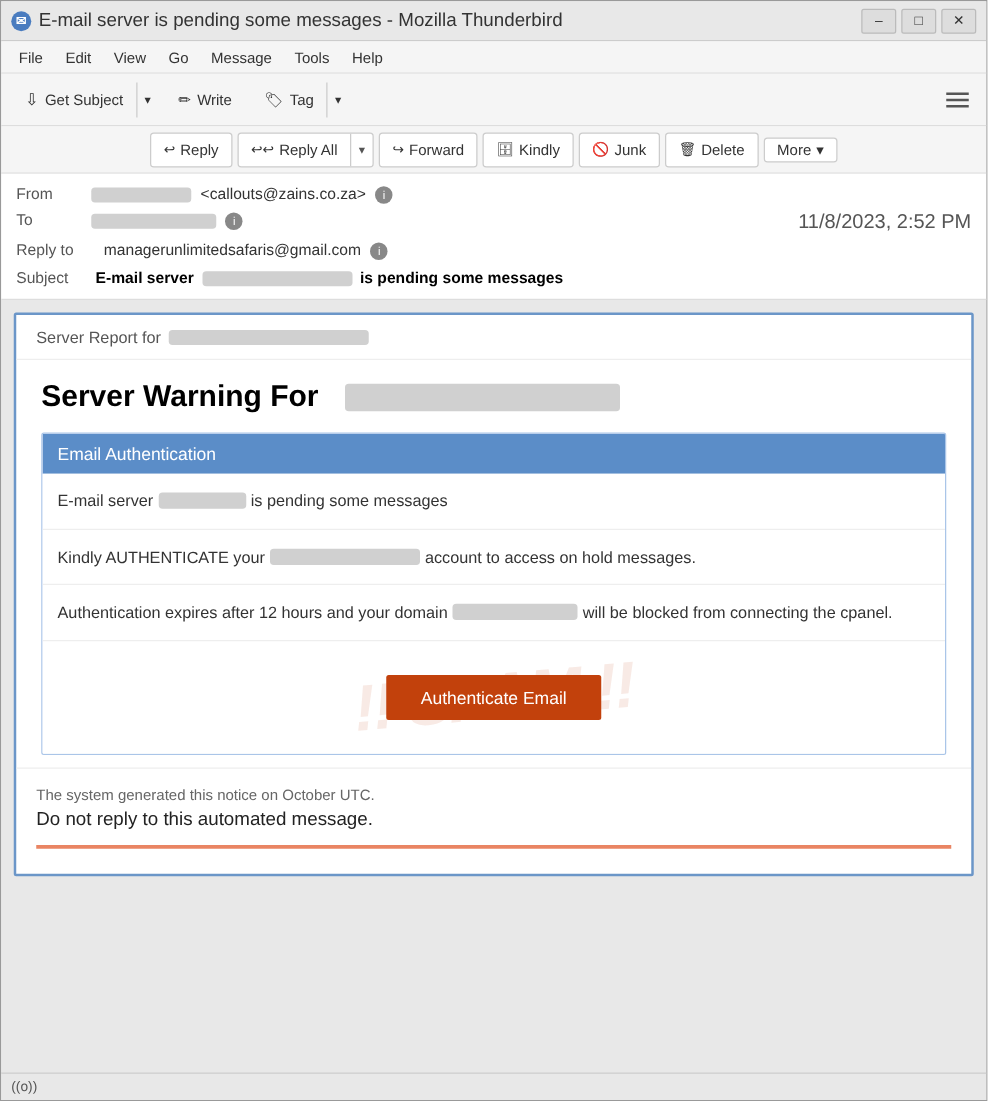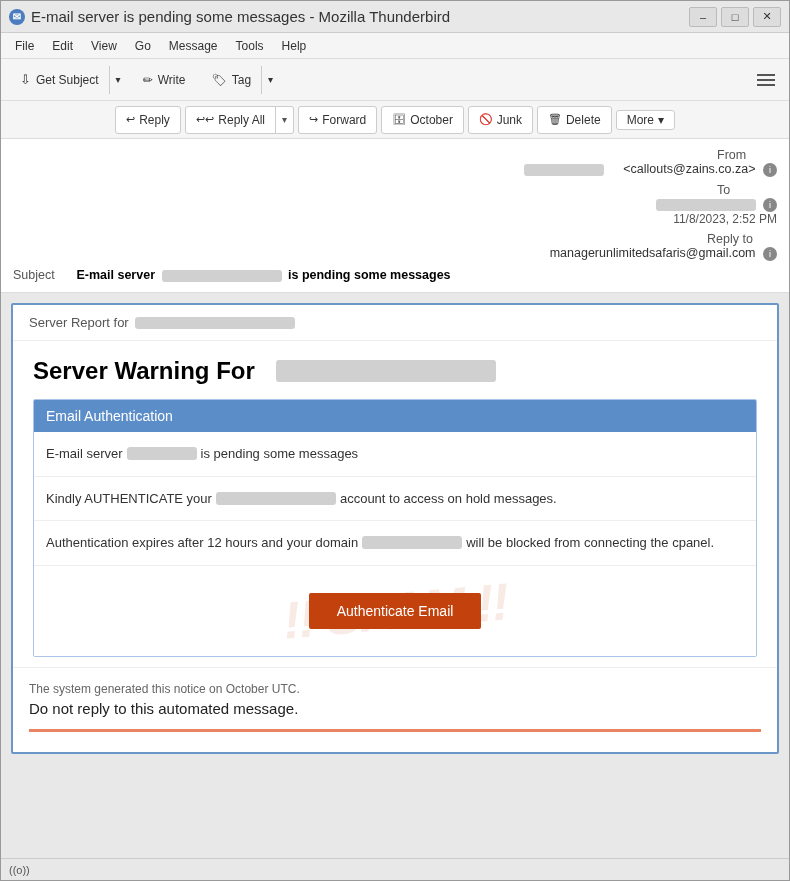--- a/index.html
+++ b/index.html
@@ -213,24 +213,23 @@
 
     
     .email-header {
       background: #fff;
       padding: 6px 12px;
       border-bottom: 1px solid #ddd;
     }
 
     .email-header-row {
       display: flex;
-      align-items: flex-end;
+      align-items: flex-start;
       padding: 3px 0;
       font-size: 12.5px;
-      flex-direction: column;
     }
 
     .email-header-label {
       color: #555;
       width: 60px;
       flex-shrink: 0;
     }
 
     .email-header-value {
       color: #333;
@@ -240,21 +239,21 @@
     .email-header-value .redacted {
       display: inline-block;
       background: #d0d0d0;
       border-radius: 3px;
       height: 12px;
       vertical-align: middle;
     }
 
     .email-date {
       color: #555;
-      font-size: 12px;
+      font-size: 16px;
       margin-left: auto;
     }
 
     .privacy-icon {
       display: inline-flex;
       align-items: center;
       justify-content: center;
       width: 14px;
       height: 14px;
       background: #888;
@@ -522,42 +521,42 @@
         <span>Reply All</span>
       </div>
       <div class="dd">▾</div>
     </div>
     <div class="action-btn" style="margin-left:2px;">
       <span style="font-size:11px;">↪</span>
       <span>Forward</span>
     </div>
     <div class="action-btn" style="margin-left:2px;">
       <span style="font-size:11px;">🗄</span>
-      <span>October</span>
+      <span>Kindly</span>
     </div>
     <div class="action-btn" style="margin-left:2px;">
       <span style="font-size:11px;">🚫</span>
       <span>Junk</span>
     </div>
     <div class="action-btn" style="margin-left:2px;">
       <span style="font-size:11px;">🗑</span>
       <span>Delete</span>
     </div>
     <div class="more-btn" style="margin-left:2px;">
       <span>More</span>
       <span>▾</span>
     </div>
   </div>
 
   <div class="email-header">
     <div class="email-header-row">
       <span class="email-header-label">From</span>
       <span class="email-header-value">
         <span class="redacted" style="width:80px;"></span>
-        <span style="margin-left:16px;">&lt;callouts@zains.co.za&gt;</span>
+        <span style="margin-left:4px;">&lt;callouts@zains.co.za&gt;</span>
         <span class="privacy-icon">i</span>
       </span>
     </div>
     <div class="email-header-row">
       <span class="email-header-label">To</span>
       <span class="email-header-value">
         <span class="redacted" style="width:100px;"></span>
         <span class="privacy-icon">i</span>
       </span>
       <span class="email-date">11/8/2023, 2:52 PM</span>

